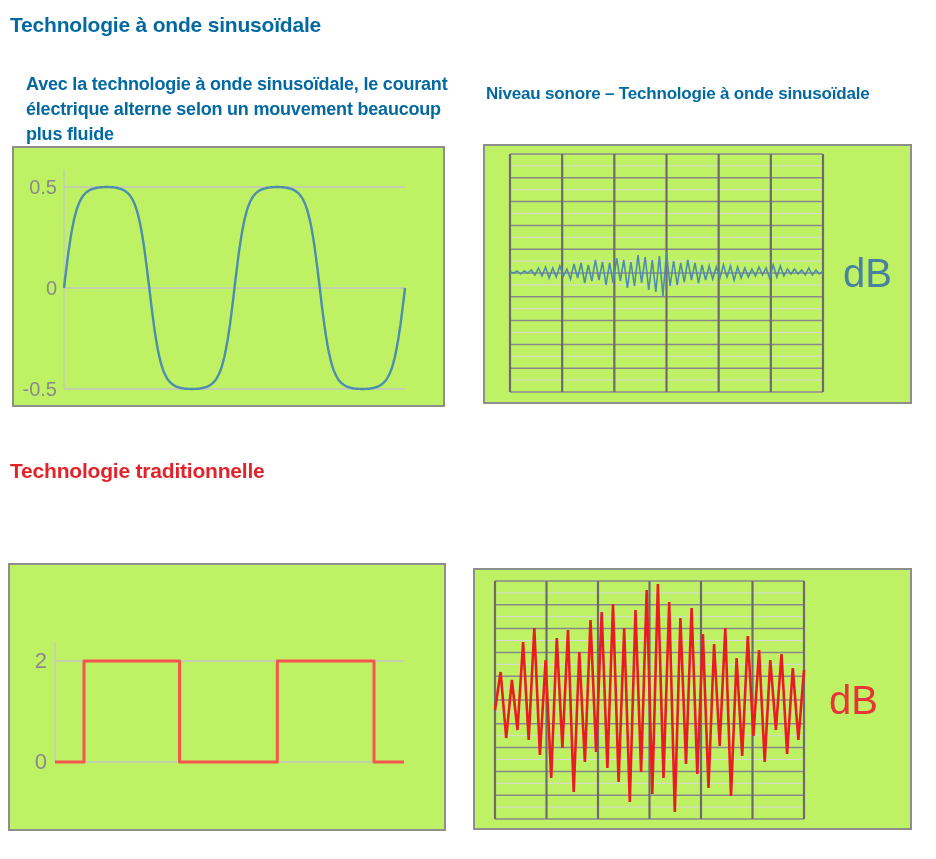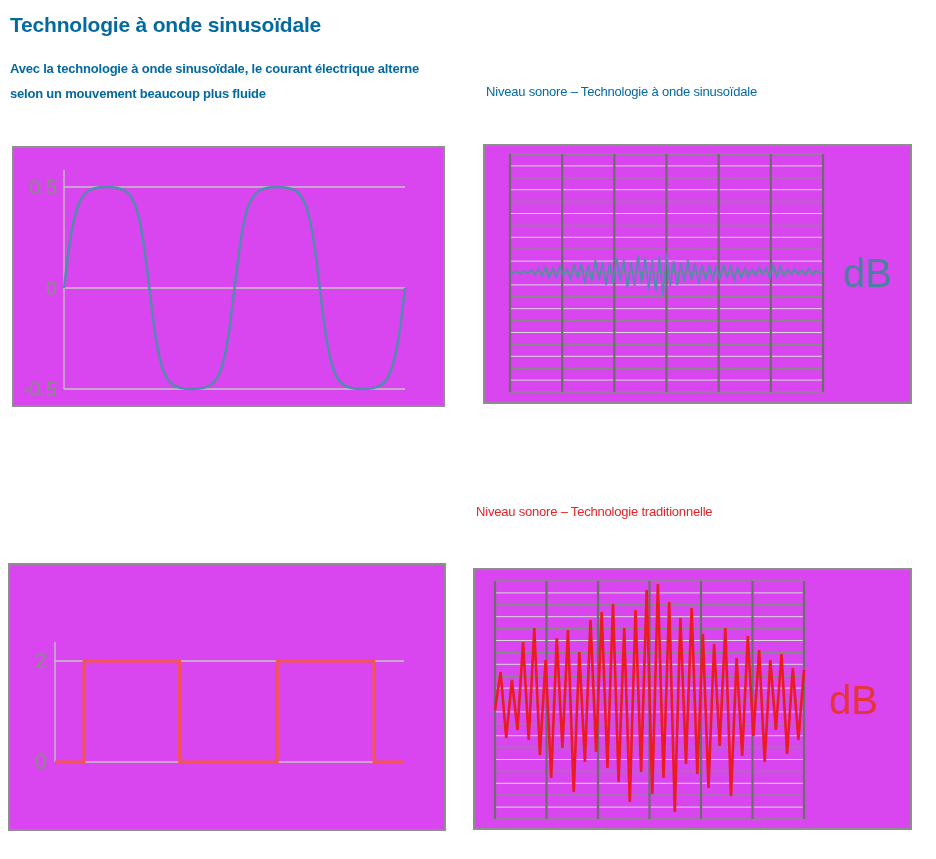--- a/index.html
+++ b/index.html
@@ -1,30 +1,30 @@
 <!DOCTYPE html>
 <html><head>
 <meta charset="utf-8">
 <style>
   html,body{margin:0;padding:0;background:#ffffff;}
   .page{position:relative;width:936px;height:859px;background:#fff;overflow:hidden;
         font-family:"Liberation Sans",sans-serif;}
   .abs{position:absolute;}
   .h1{font-size:21px;font-weight:bold;letter-spacing:-0.2px;margin:0;}
-  .desc{font-size:13px;font-weight:bold;line-height:25px;letter-spacing:-0.2px;margin:0;}
-  .chart-title{font-size:13px;font-weight:normal;letter-spacing:-0.2px;margin:0;}
+  .desc{font-size:18px;font-weight:bold;line-height:25px;letter-spacing:-0.2px;margin:16px;}
+  .chart-title{font-size:17px;font-weight:bold;letter-spacing:-0.2px;margin:0;}
   .teal{color:#0369a1;}
   .red{color:#e32329;}
   .h1-sine{left:10px;top:13px;}
   .p-sine{left:10px;top:56px;width:440px;}
   .t-sine{left:486px;top:84px;}
   .h2-trad{left:10px;top:459px;}
   .p-trad{left:10px;top:501px;width:480px;}
   .t-trad{left:476px;top:504px;}
-  .box{position:absolute;background:#d946ef;border:2px solid #8e8e8e;box-sizing:border-box;}
+  .box{position:absolute;background:#bef264;border:2px solid #8e8e8e;box-sizing:border-box;}
   .box-sine-wave{left:12px;top:146px;width:433px;height:261px;}
   .box-sine-noise{left:483px;top:144px;width:429px;height:260px;}
   .box-square{left:8px;top:563px;width:438px;height:268px;}
   .box-trad-noise{left:473px;top:568px;width:439px;height:262px;}
   .box svg{display:block;width:100%;height:100%;}
   svg text{font-family:"Liberation Sans",sans-serif;}
 </style>
 </head>
 <body>
 
@@ -74,21 +74,21 @@
         <line x1="129.33333333333331" y1="8" x2="129.33333333333331" y2="246" stroke="#6e6b6e" stroke-width="2.2"></line>
         <line x1="181.5" y1="8" x2="181.5" y2="246" stroke="#6e6b6e" stroke-width="2.2"></line>
         <line x1="233.66666666666666" y1="8" x2="233.66666666666666" y2="246" stroke="#6e6b6e" stroke-width="2.2"></line>
         <line x1="285.8333333333333" y1="8" x2="285.8333333333333" y2="246" stroke="#6e6b6e" stroke-width="2.2"></line>
         <line x1="338" y1="8" x2="338" y2="246" stroke="#6e6b6e" stroke-width="2.2"></line>
         <path d="M25.0,126.0L28.6,127.0L32.1,125.0L35.7,128.0L39.2,125.0L42.8,127.0L46.3,124.0L49.9,129.0L53.5,122.0L57.0,130.0L60.6,121.0L64.1,132.0L67.7,122.0L71.2,131.0L74.8,120.0L78.4,130.0L81.9,123.0L85.5,133.0L89.0,118.0L92.6,132.0L96.1,117.0L99.7,137.0L103.3,119.0L106.8,135.0L110.4,114.0L113.9,134.0L117.5,116.0L121.0,139.0L124.6,117.0L128.1,137.0L131.7,112.0L135.3,135.0L138.8,114.0L142.4,142.0L145.9,116.0L149.5,140.0L153.0,109.0L156.6,137.0L160.2,111.0L163.7,144.0L167.3,114.0L170.8,146.0L174.4,110.0L177.9,150.0L181.5,107.0L185.1,140.0L188.6,115.0L192.2,139.0L195.7,117.0L199.3,136.0L202.8,114.0L206.4,134.0L210.0,117.0L213.5,137.0L217.1,119.0L220.6,134.0L224.2,120.0L227.7,133.0L231.3,121.0L234.9,132.0L238.4,119.0L242.0,131.0L245.5,120.0L249.1,134.0L252.6,121.0L256.2,132.0L259.8,122.0L263.3,131.0L266.9,123.0L270.4,130.0L274.0,121.0L277.5,129.0L281.1,122.0L284.6,132.0L288.2,119.0L291.8,131.0L295.3,120.0L298.9,130.0L302.4,123.0L306.0,128.0L309.5,123.0L313.1,128.0L316.7,124.0L320.2,129.0L323.8,122.0L327.3,129.0L330.9,124.0L334.4,128.0L338.0,125.0" fill="none" stroke="#4d8dad" stroke-width="1.6" stroke-linejoin="miter"></path>
         <text x="358" y="141" font-size="40" fill="#4a81a1">dB</text>
       </svg>
   </div>
 
-  <h2 class="abs chart-title red t-trad">Niveau sonore – Technologie traditionnelle</h2>
+  <h1 class="abs h1 red h2-trad">Technologie traditionnelle</h1>
 
   <div class="box box-square">
     <svg id="chart-square-wave" viewBox="0 0 434 264">
         <line x1="45" y1="96" x2="394" y2="96" stroke="#c5c5c5" stroke-width="1.3"></line>
         <text x="37" y="103" text-anchor="end" font-size="22" fill="#8a8a8a">2</text>
         <line x1="45" y1="197" x2="394" y2="197" stroke="#c5c5c5" stroke-width="1.3"></line>
         <text x="37" y="204" text-anchor="end" font-size="22" fill="#8a8a8a">0</text>
         <line x1="45" y1="77" x2="45" y2="197" stroke="#c5c5c5" stroke-width="1.3"></line>
         <path d="M45.0,197.0L74.0,197.0L74.0,96.0L169.6,96.0L169.6,197.0L267.3,197.0L267.3,96.0L364.0,96.0L364.0,197.0L394.0,197.0" fill="none" stroke="#f5544f" stroke-width="3" stroke-linejoin="round"></path>
       </svg>

